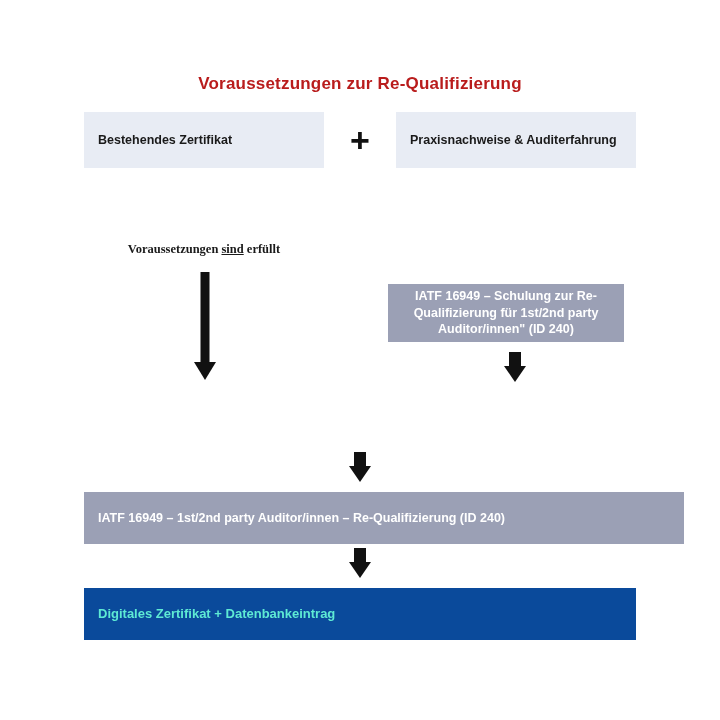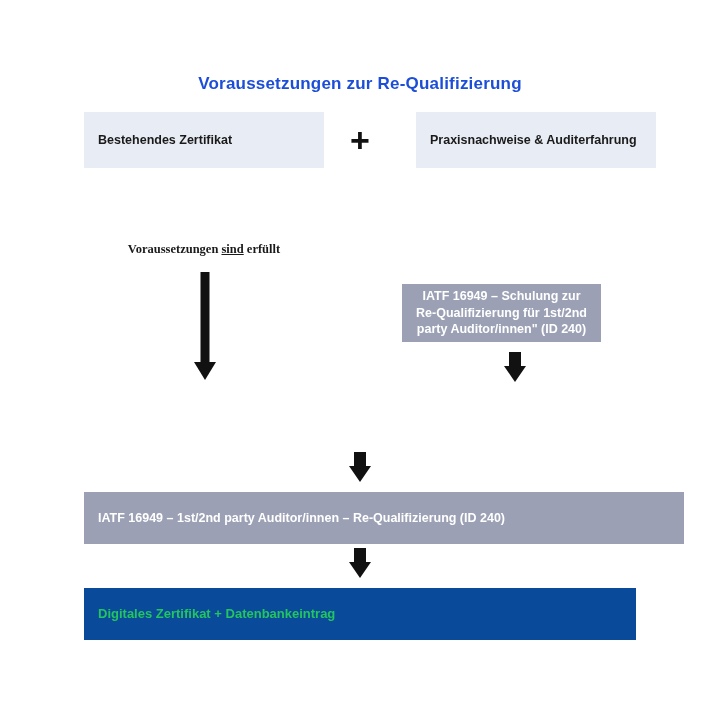--- a/index.html
+++ b/index.html
@@ -20,21 +20,21 @@
     height: 720px;
   }
   .title {
     position: absolute;
     left: 0;
     top: 74px;
     width: 720px;
     text-align: center;
     font-size: 17px;
     font-weight: bold;
-    color: #1d4ed8;
+    color: #b91c1c;
     letter-spacing: 0.2px;
   }
   .box {
     position: absolute;
     box-sizing: border-box;
     display: flex;
     align-items: center;
     text-align: center;
     line-height: 1.35;
   }
@@ -45,56 +45,56 @@
     font-weight: bold;
   }
   .box-grey {
     background: #9ba0b5;
     color: #ffffff;
     font-size: 12.5px;
     font-weight: bold;
   }
   .box-blue {
     background: #0a4a9b;
-    color: #22c55e;
+    color: #5eead4;
     font-size: 13px;
     font-weight: bold;
   }
   .box-inner {
     padding: 6px 14px;
   }
   #cert-box { left: 84px; top: 112px; width: 240px; height: 56px; }
   #plus-sign {
     position: absolute;
     left: 334px;
     top: 112px;
     width: 52px;
     height: 56px;
     display: flex;
     align-items: center;
     justify-content: center;
     font-size: 34px;
     font-weight: bold;
     color: #111111;
   }
-  #practice-box { left: 416px; top: 112px; width: 240px; height: 56px; }
+  #practice-box { left: 396px; top: 112px; width: 240px; height: 56px; }
 
   .cond-label {
     position: absolute;
     font-size: 12.5px;
     font-weight: bold;
     color: #1a1a1a;
     text-align: center;
     font-family: Liberation Serif, serif;
   }
   #cond-met { left: 84px; top: 242px; width: 240px; }
   #cond-notmet { left: 396px; top: 242px; width: 240px; }
   .u { text-decoration: underline; }
 
-  #training-box { left: 402px; top: 284px; width: 199px; height: 58px; }
+  #training-box { left: 388px; top: 284px; width: 236px; height: 58px; }
   #application-box { left: 84px; top: 394px; width: 552px; height: 54px; }
   #requalif-box { left: 84px; top: 492px; width: 600px; height: 52px; }
   #certificate-box { left: 84px; top: 588px; width: 552px; height: 52px; }
 
   
   .arrow {
     position: absolute;
   }
   .arrow .shaft {
     position: absolute;

